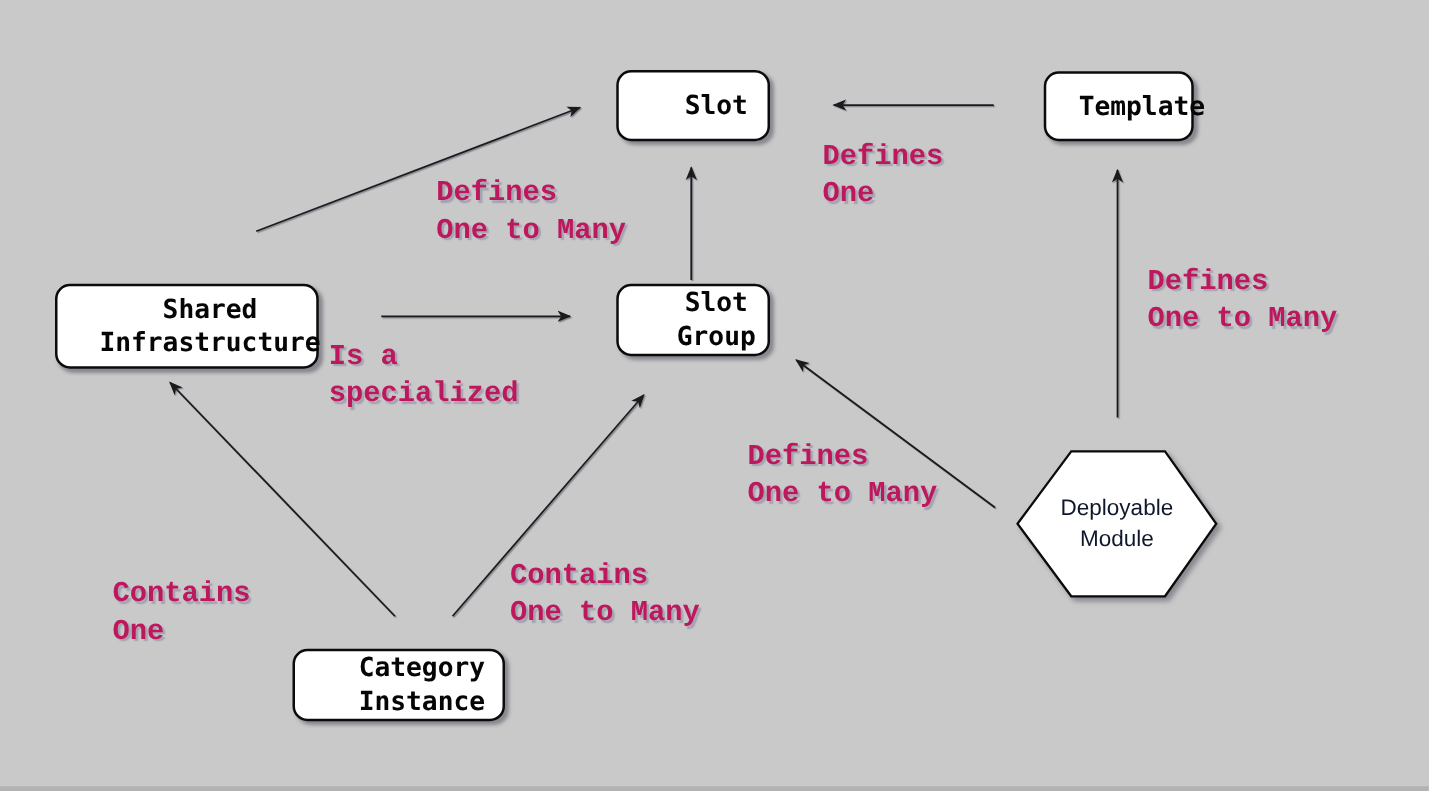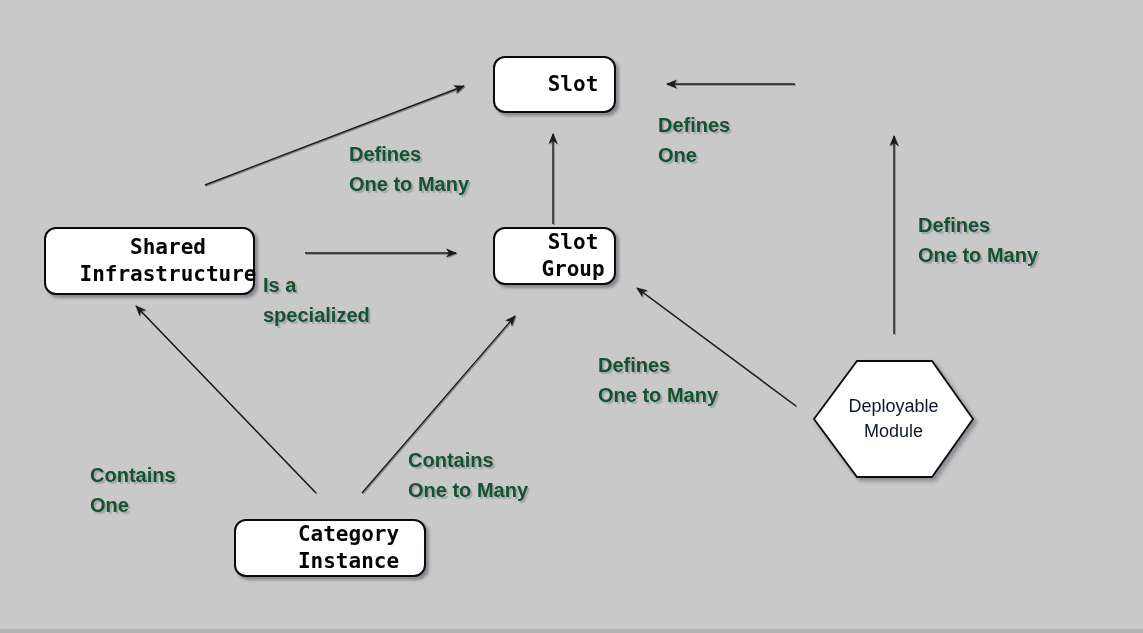--- a/index.html
+++ b/index.html
@@ -34,41 +34,41 @@
     font-size: 21px; line-height: 27px;
     color: #050505;
     white-space: pre-line;
     box-sizing: border-box;
     padding-left: 37px;
   }
   .n-slot                  { left: 493px; top: 56px;  width: 123px; height: 57px; }
   .n-template              { left: 835px; top: 57px;  width: 120px; height: 56px; }
   .n-shared-infrastructure { left: 44px;  top: 227px; width: 211px; height: 68px; }
   .n-slot-group            { left: 493px; top: 227px; width: 123px; height: 58px; }
-  .n-category-instance     { left: 234px; top: 519px; width: 192px; height: 58px; }
+  .n-category-instance     { left: 234px; top: 519px; width: 170px; height: 58px; }
 
   .hex-wrap { position: absolute; left: 812px; top: 359px; width: 163px; height: 120px; }
   .hex-wrap svg { filter: drop-shadow(3px 3px 2px rgba(82,82,92,0.55)); }
   .hex-label {
     position: absolute; left: 0; top: 0; width: 163px; height: 120px;
     display: flex; align-items: center; justify-content: center;
     text-align: center;
     font-family: "Liberation Sans", sans-serif;
     font-weight: normal;
     font-size: 18px; line-height: 25px;
     color: #0f172a;
     white-space: pre-line;
   }
 
   .edge-label {
     position: absolute;
-    font-family: Liberation Sans, sans-serif;
+    font-family: Liberation Mono, monospace;
     font-weight: bold;
-    font-size: 20px; line-height: 30px;
-    color: #14532d;
+    font-size: 23px; line-height: 30px;
+    color: #be185d;
     text-shadow: 2px 2px 1px rgba(158,158,174,0.9);
     white-space: pre-line;
   }
   .l-supports             { left: 349px; top: 139px; }
   .l-defines-one          { left: 658px; top: 110px; }
   .l-defines-otm-right    { left: 918px; top: 210px; }
   .l-defines-otm-mid      { left: 598px; top: 350px; }
   .l-is-a-specialized     { left: 263px; top: 270px; }
   .l-contains-one         { left: 90px;  top: 460px; }
   .l-contains-otm         { left: 408px; top: 445px; }
@@ -95,20 +95,21 @@
       <line x1="795" y1="84" x2="667" y2="84" marker-end="url(#arrowhead)"></line>
       <line x1="305" y1="253" x2="456" y2="253" marker-end="url(#arrowhead)"></line>
       <line x1="894" y1="334" x2="894" y2="136" marker-end="url(#arrowhead)"></line>
       <line x1="796" y1="406" x2="637" y2="288" marker-end="url(#arrowhead)"></line>
       <line x1="316" y1="493" x2="136" y2="306" marker-end="url(#arrowhead)"></line>
       <line x1="362" y1="493" x2="515" y2="316" marker-end="url(#arrowhead)"></line>
     </svg>
 
   <div class="node n-slot">Slot</div>
 
+  <div class="node n-template">Template</div>
 
   <div class="node n-shared-infrastructure">Shared
 Infrastructure</div>
 
   <div class="node n-slot-group">Slot
 Group</div>
 
   <div class="node n-category-instance">Category
 Instance</div>
 

